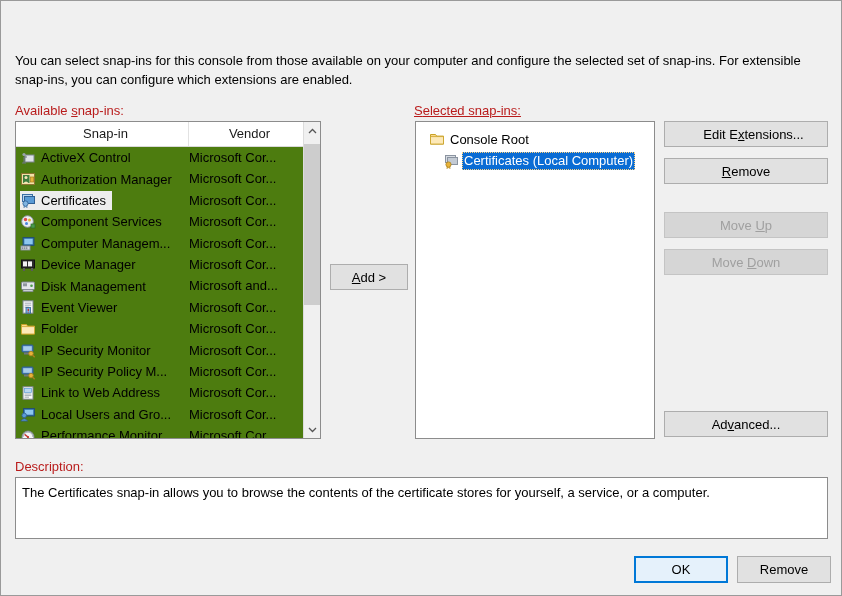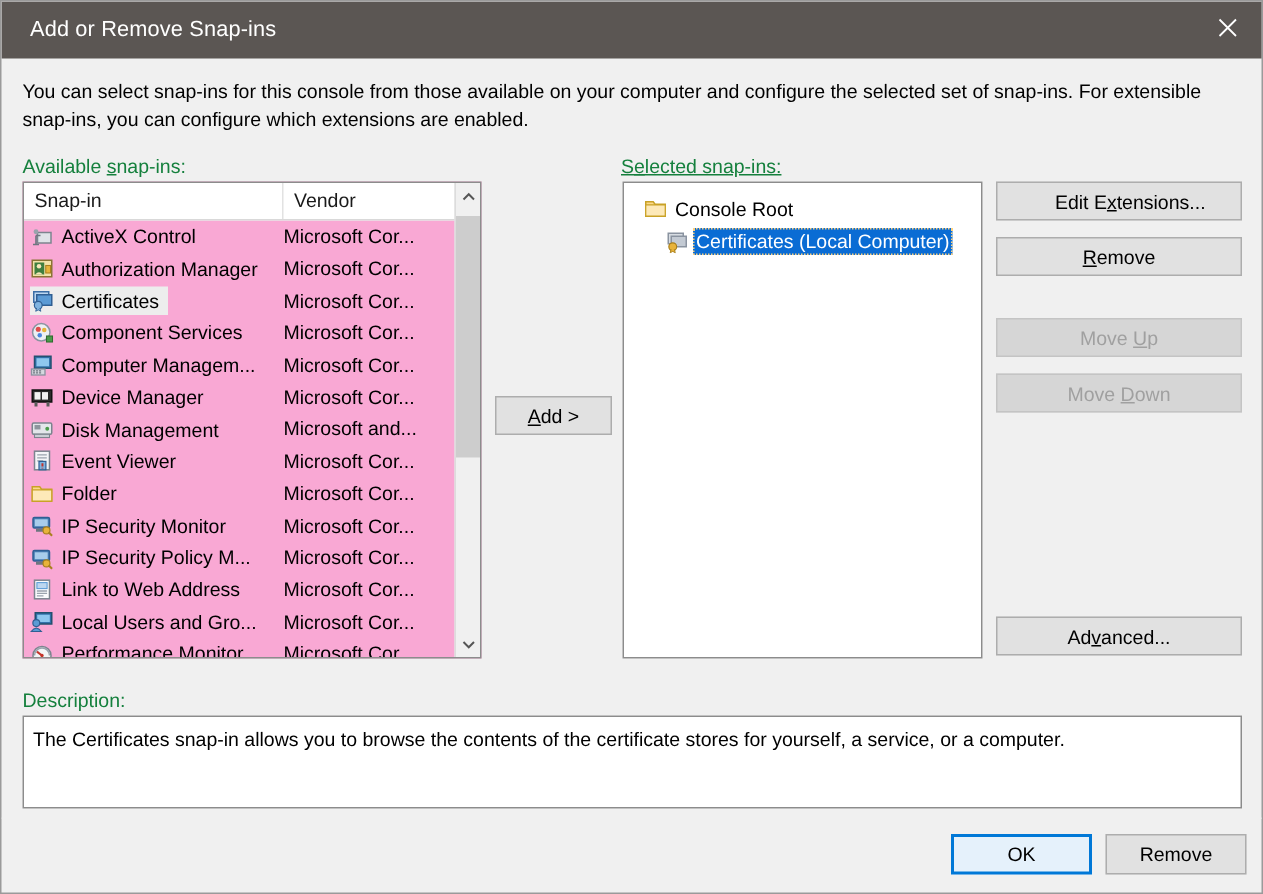--- a/index.html
+++ b/index.html
@@ -56,39 +56,40 @@
     left: 14px;
     top: 50px;
     width: 804px;
     font-size: 13px;
     color: #000000;
     line-height: 19px;
   }
   .label {
     position: absolute;
     font-size: 13px;
-    color: #15803d;
+    color: #b91c1c;
     white-space: nowrap;
   }
   .lbl-available { left: 14px; top: 102px; }
   .lbl-selected  { left: 413px; top: 102px; text-decoration: underline; }
   .lbl-description { left: 14px; top: 458px; }
   u.acc { text-decoration: underline; }
 
   
   .listbox {
     position: absolute;
     left: 14px;
     top: 120px;
     width: 306px;
     height: 318px;
     box-sizing: border-box;
-    background: #f9a8d4;
+    background: #4d7c0f;
     border: 1px solid #8c8c8c;
     overflow: hidden;
+    text-align: center;
   }
   .lv-header {
     position: absolute;
     left: 0; top: 0;
     width: 100%;
     height: 25px;
     background: #ffffff;
     border-bottom: 1px solid #d9d9d9;
     box-sizing: border-box;
   }
@@ -270,30 +271,20 @@
 
   
   .ico { width: 16px; height: 16px; display: inline-block; flex: 0 0 16px; }
   .ico svg { display: block; }
 </style>
 </head>
 <body>
 
 <div class="dialog">
 
-  <div class="titlebar">
-    <div class="titlebar-text">Add or Remove Snap-ins</div>
-    <div class="close-btn">
-      <span class="ico">
-        <svg width="13" height="13" viewBox="0 0 13 13">
-          <path d="M1 1 L12 12 M12 1 L1 12" stroke="#ffffff" stroke-width="1.2" fill="none"></path>
-        </svg>
-      </span>
-    </div>
-  </div>
 
   <div class="intro">You can select snap-ins for this console from those available on your computer and configure the selected set of snap-ins. For extensible snap-ins, you can configure which extensions are enabled.</div>
 
   <div class="label lbl-available">Available <u class="acc">s</u>nap-ins:</div>
   <div class="label lbl-selected">S<u class="acc">e</u>lected snap-ins:</div>
   <div class="label lbl-description">Description:</div>
 
   <div class="listbox">
     <div class="lv-header">
       <div class="lv-col lv-col-snapin">Snap-in</div>

